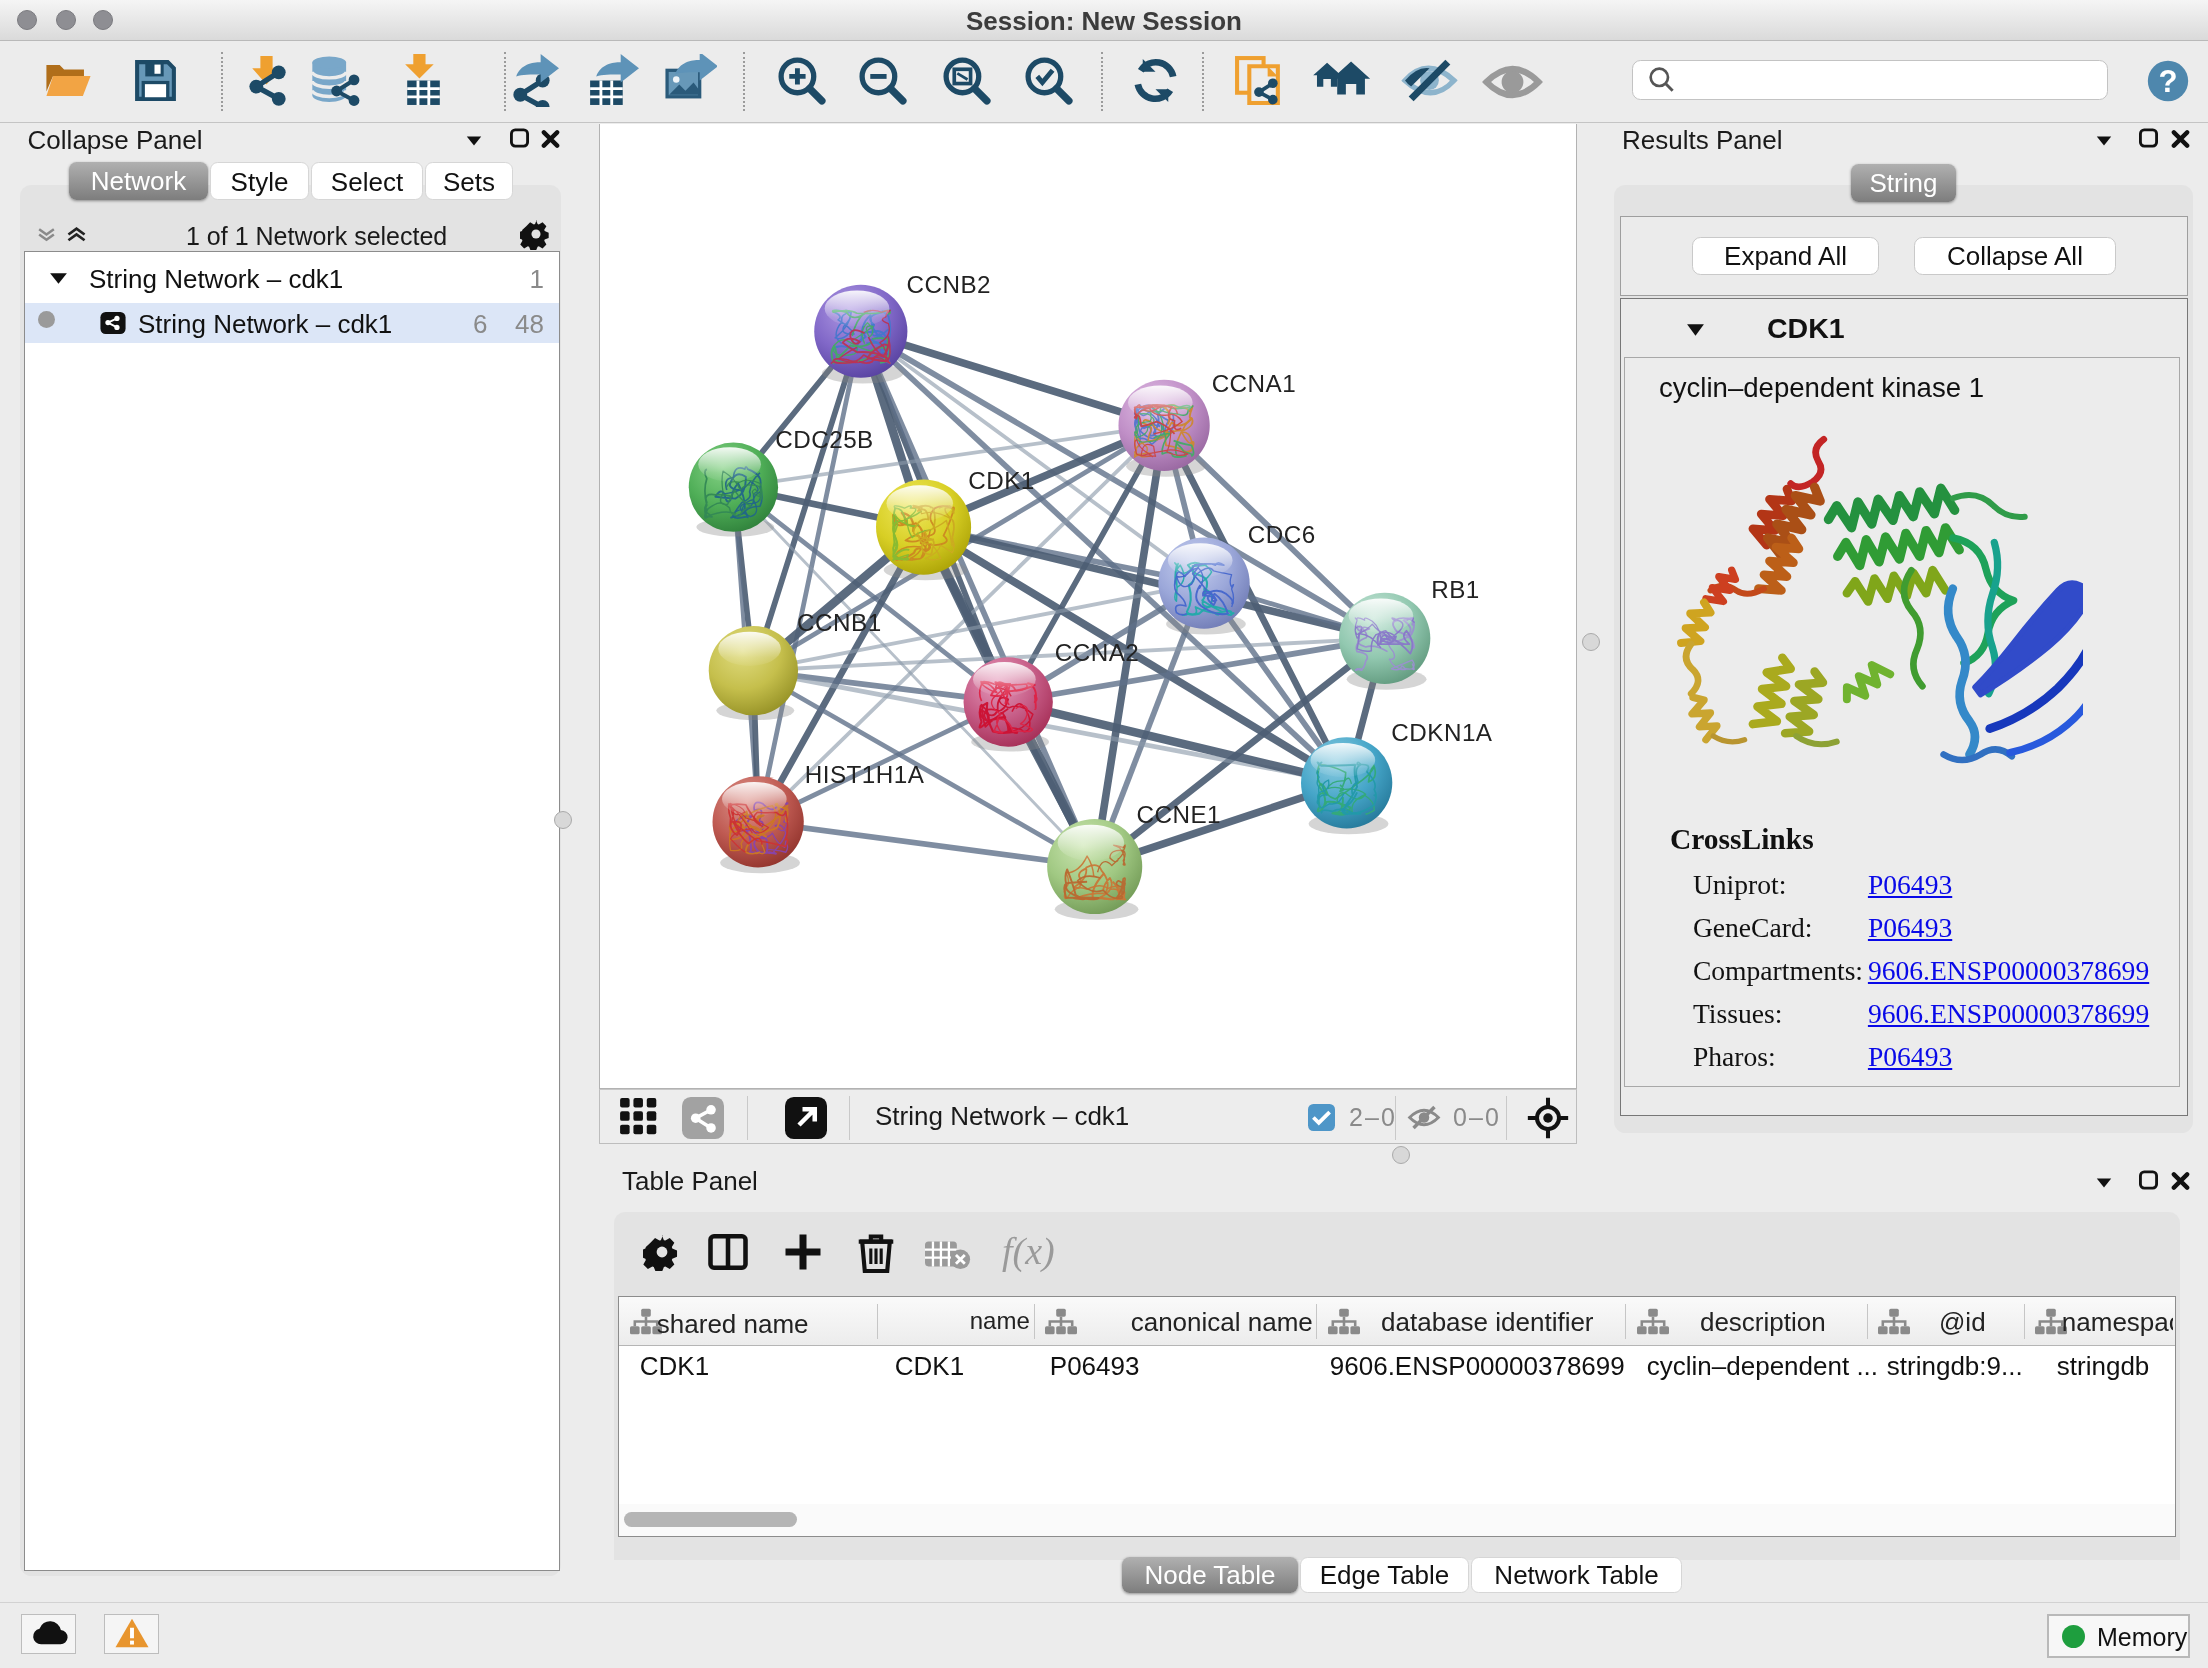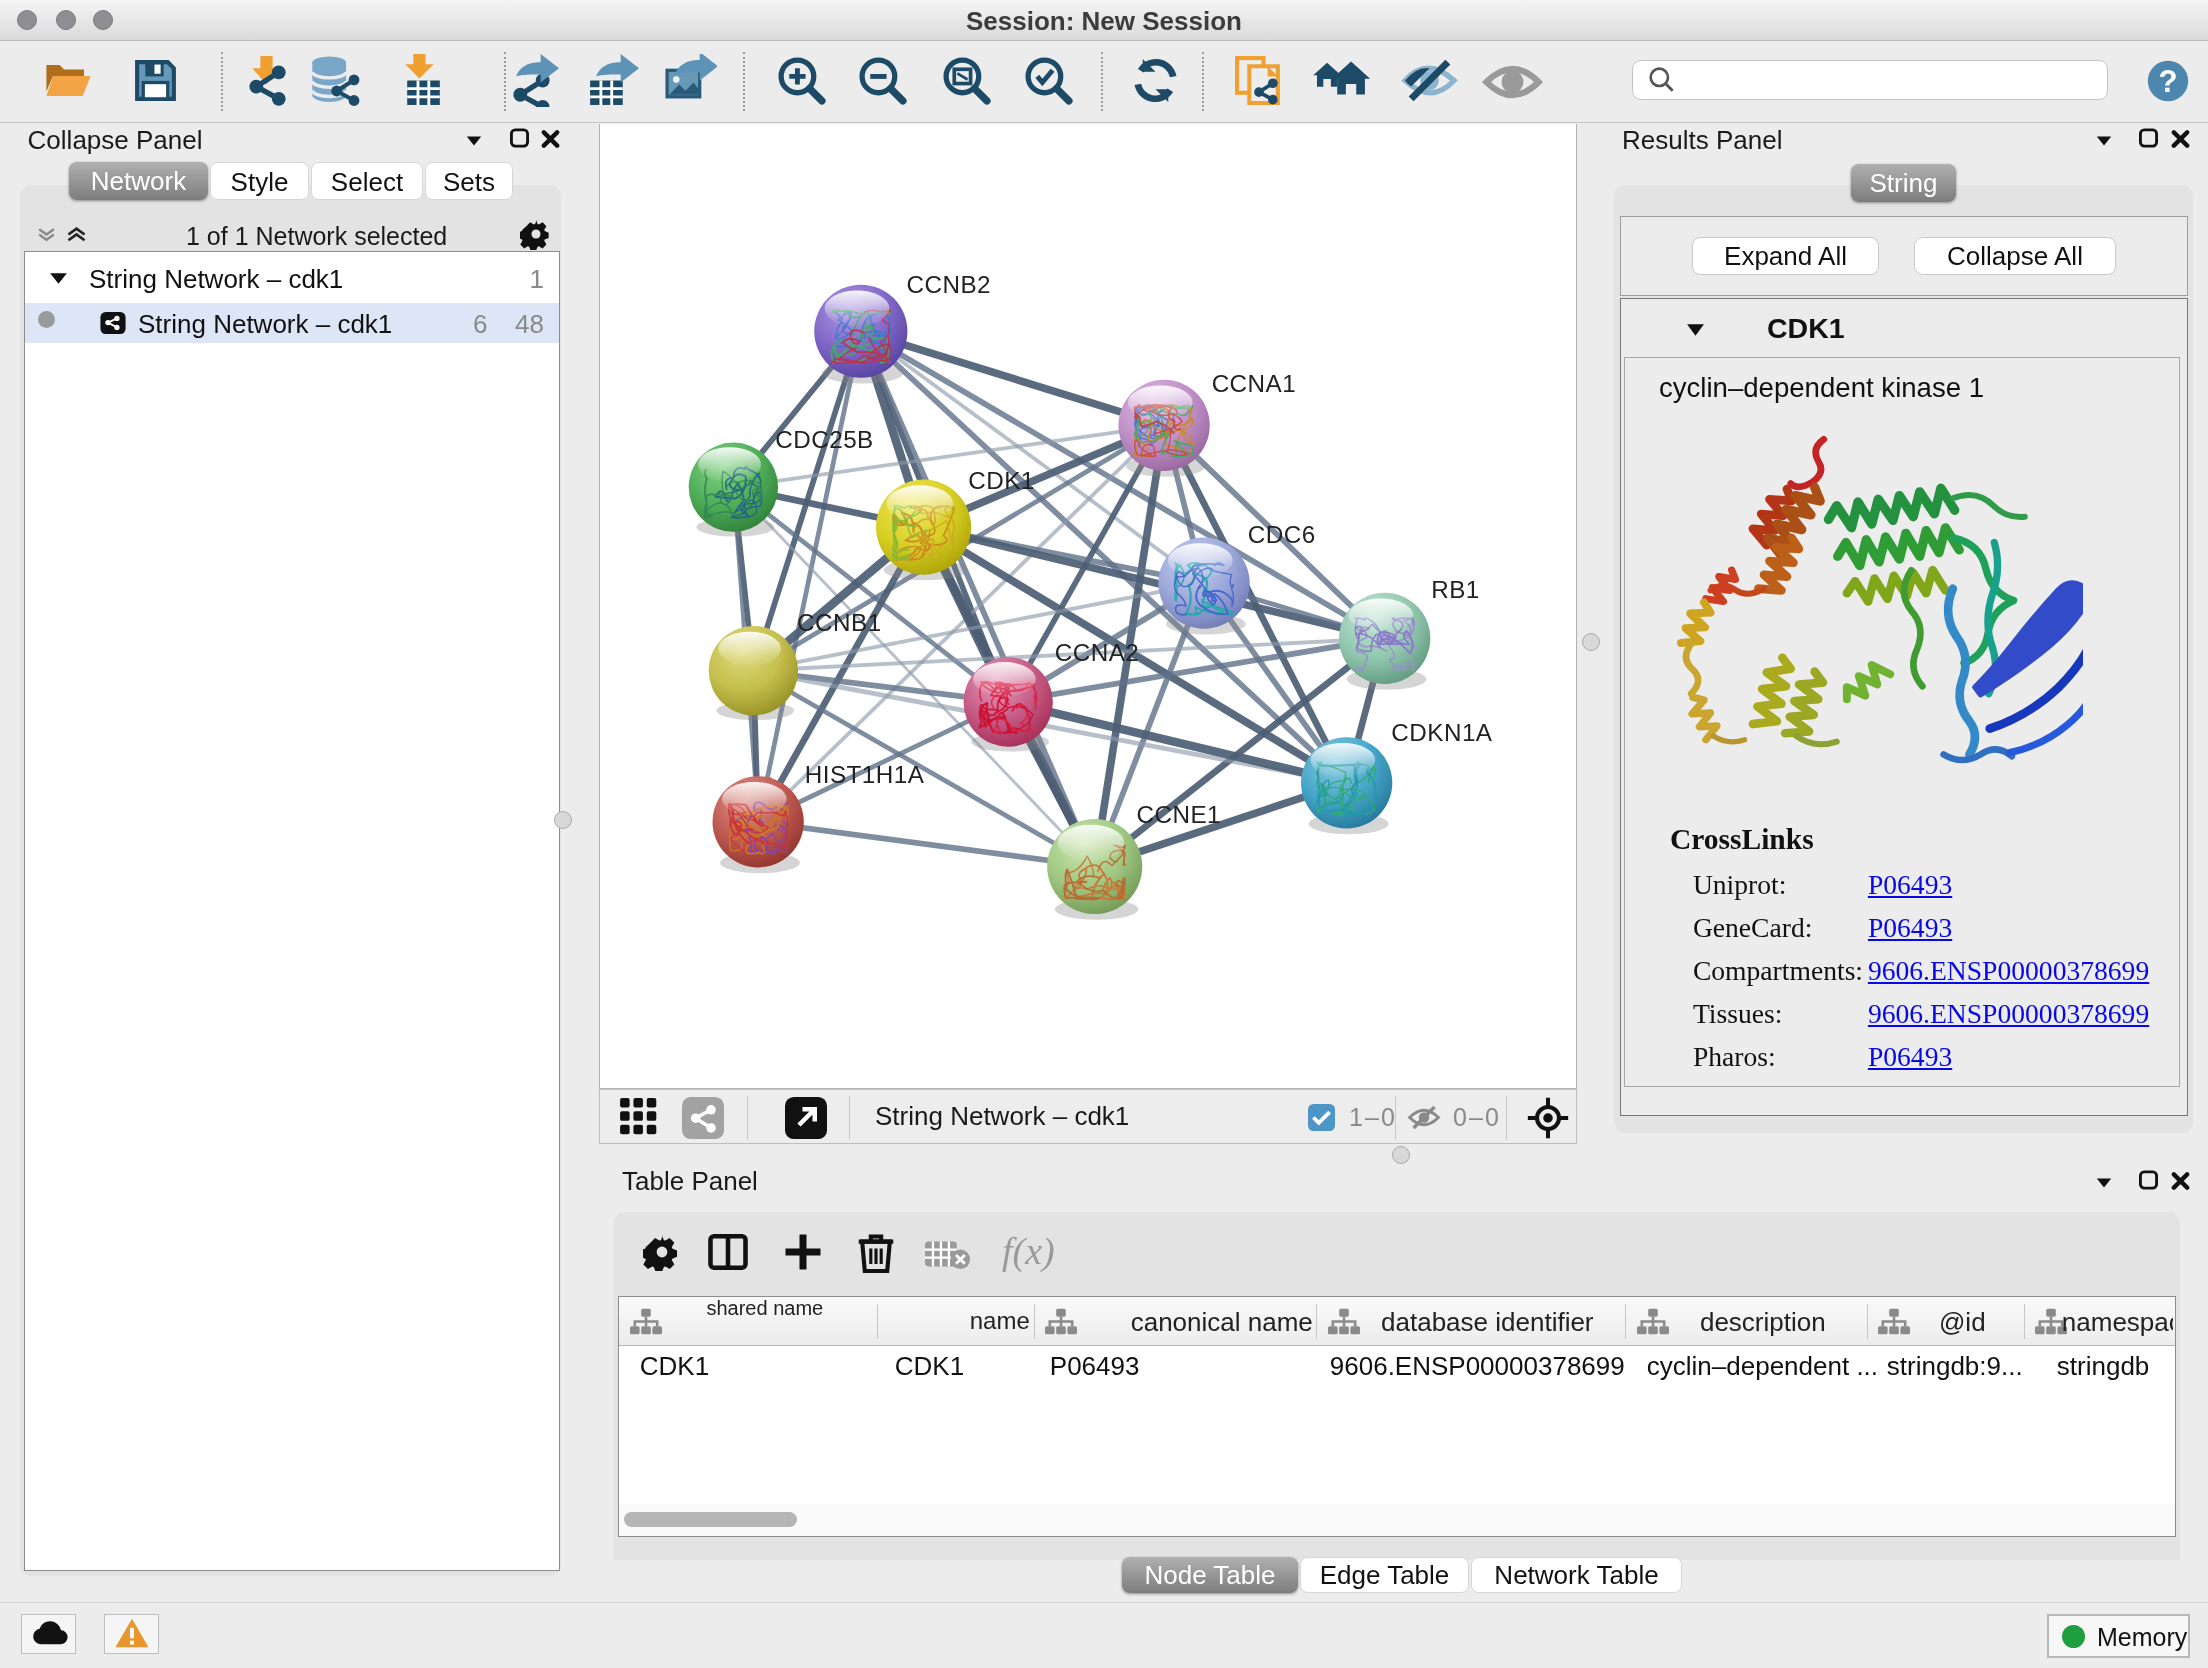--- a/index.html
+++ b/index.html
@@ -503,21 +503,21 @@
  <svg width="42" height="42" viewBox="0 0 24 24" style="position:absolute;left:185px;top:6.7px">
       <rect width="24" height="24" rx="5" fill="#111"></rect>
       <path d="M10 7h7v7M17 7l-9 9" stroke="#fff" stroke-width="2.6" fill="none"></path>
     </svg>
  <div style="position:absolute;left:249px;top:5.7px;height:44px;border-left:1.9px solid #c9c9c9"></div>
  <span style="position:absolute;left:275px;top:11.4px;font-size:26px;color:#1a1a1a">String Network – cdk1</span>
  <svg width="27" height="27" viewBox="0 0 20 20" style="position:absolute;left:708px;top:14.3px">
       <rect width="20" height="20" rx="4" fill="#4e96c8"></rect>
       <path d="M4 10l4 4 8-8" stroke="#fff" stroke-width="2.8" fill="none"></path>
     </svg>
- <span style="position:absolute;left:749px;top:13.3px;font-size:25px;color:#8a8a8a">1 – 0</span>
+ <span style="position:absolute;left:749px;top:13.3px;font-size:25px;color:#8a8a8a">2 – 0</span>
  <div style="position:absolute;left:795px;top:5.7px;height:44px;border-left:1.9px solid #c9c9c9"></div>
  <svg width="34" height="27" viewBox="0 0 26 20" style="position:absolute;left:807px;top:14.3px">
       <path d="M2 10q11-11 22 0q-11 11-22 0z" fill="none" stroke="#8a8a8a" stroke-width="2.2"></path>
       <circle cx="13" cy="10" r="4" fill="#8a8a8a"></circle>
       <path d="M5 18L21 2" stroke="#8a8a8a" stroke-width="2.6"></path>
     </svg>
  <span style="position:absolute;left:853px;top:13.3px;font-size:25px;color:#8a8a8a">0 – 0</span>
  <div style="position:absolute;left:906px;top:5.7px;height:44px;border-left:1.9px solid #c9c9c9"></div>
  <svg width="44" height="44" viewBox="0 0 24 24" style="position:absolute;left:926px;top:5.7px">
       <g stroke="#111" stroke-width="2.2" fill="none">
@@ -639,21 +639,21 @@
     <div style="position:relative;height:49px;background:linear-gradient(#fafafa,#ececec);border-bottom:1.9px solid #b5b5b5" id="thead">
         <div style="position:absolute;left:11.4px;top:10.5px"><svg width="32" height="28.5" viewBox="0 0 20 17">
             <g fill="#8a8a8a">
               <rect x="7" y="0" width="6" height="5" rx="1"></rect>
               <rect x="0" y="11" width="6" height="5" rx="1"></rect>
               <rect x="7" y="11" width="6" height="5" rx="1"></rect>
               <rect x="14" y="11" width="6" height="5" rx="1"></rect>
             </g>
             <path d="M10 5v3M3 11V8h14v3M10 8v3" stroke="#8a8a8a" stroke-width="1.6" fill="none"></path>
           </svg></div>
-        <div style="position:absolute;left:38px;top:0;width:216px;text-align:center;font-size:20px;color:#222;white-space:nowrap;overflow:hidden">shared name</div>
+        <div style="position:absolute;left:38px;top:12px;width:216px;text-align:left;font-size:26px;color:#222;white-space:nowrap;overflow:hidden">shared name</div>
         <div style="position:absolute;left:258px;top:6.7px;height:35px;border-left:1.9px solid #c6c6c6"></div>
         <div style="position:absolute;left:296px;top:9.5px;width:115px;text-align:right;font-size:24px;color:#222;white-space:nowrap;overflow:hidden">name</div>
         <div style="position:absolute;left:415px;top:6.7px;height:35px;border-left:1.9px solid #c6c6c6"></div>
         <div style="position:absolute;left:426px;top:10.5px"><svg width="32" height="28.5" viewBox="0 0 20 17">
             <g fill="#8a8a8a">
               <rect x="7" y="0" width="6" height="5" rx="1"></rect>
               <rect x="0" y="11" width="6" height="5" rx="1"></rect>
               <rect x="7" y="11" width="6" height="5" rx="1"></rect>
               <rect x="14" y="11" width="6" height="5" rx="1"></rect>
             </g>

